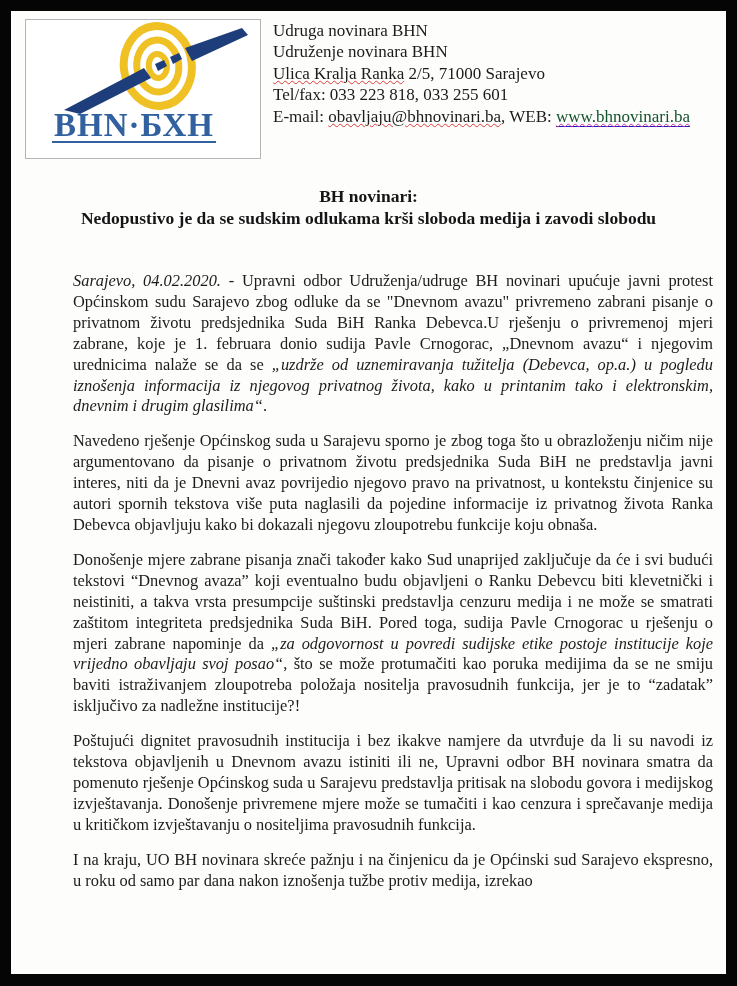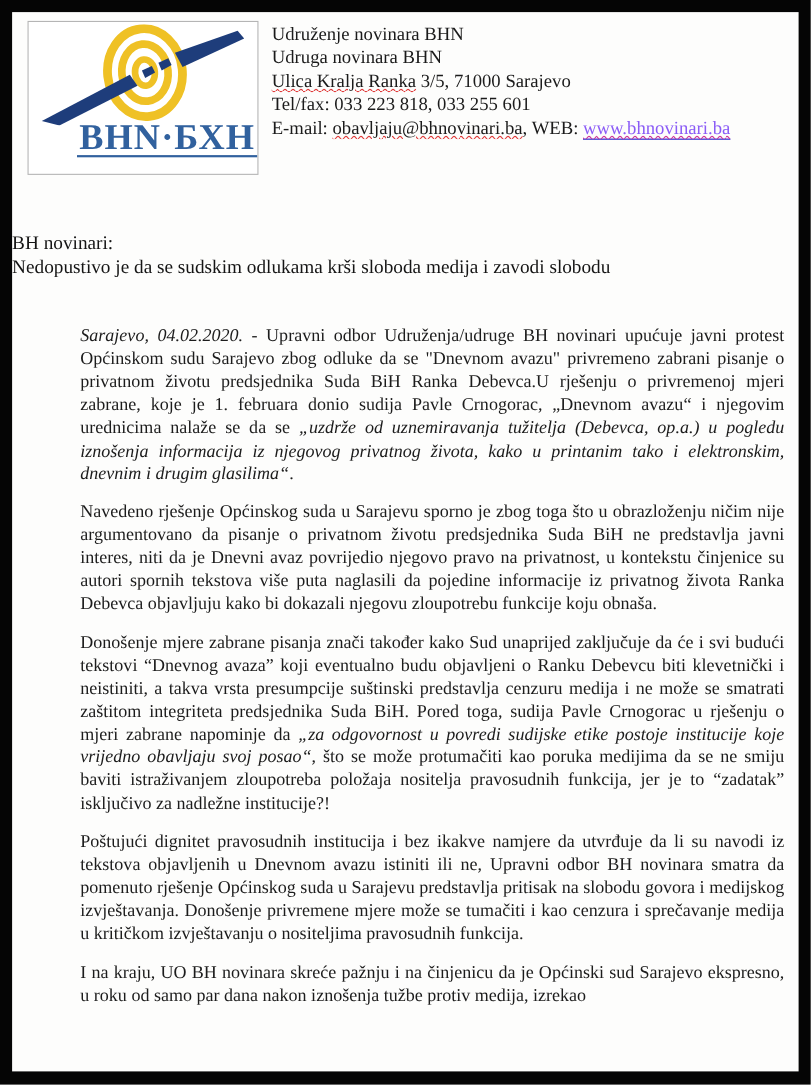--- a/index.html
+++ b/index.html
@@ -8,44 +8,44 @@
     font-family:"Liberation Serif", serif;
   }
   .page{
     position:absolute;left:11px;top:11px;width:715px;height:963px;
     background:#fdfdfc;overflow:hidden;color:#1b1b1b;
   }
   
   .letterhead{display:flex;align-items:flex-start;padding:8px 0 0 14px;}
   .logo-box{
     width:208px;height:138px;border:1px solid #b5b5b5;background:#ffffff;
-    text-align:right;flex:none;overflow:hidden;
+    text-align:left;flex:none;overflow:hidden;padding-left:26px;
   }
   .logo-art{display:block;margin:2px auto 0 auto;}
   .logo-acronym{
     font-weight:bold;font-size:33px;line-height:30px;color:#31619e;
     letter-spacing:1px;display:inline-block;border-bottom:2px solid #31619e;
     padding:0 2px 1px 2px;margin-top:-4px;
   }
   .logo-subtitle{
     font-size:11px;line-height:13px;color:#4a73a5;letter-spacing:1px;margin-top:19px;
   }
   .lh-text{margin-left:12px;padding-top:1px;font-size:17px;line-height:21.4px;white-space:nowrap;}
   .misspell{
     text-decoration-line:underline;text-decoration-style:wavy;
     text-decoration-color:#e03a3a;text-decoration-thickness:1px;
   }
   .weblink{
-    color:#8b5cf6;border-bottom:1px solid #1717c9;cursor:pointer;
+    color:#14532d;border-bottom:1px solid #1717c9;cursor:pointer;
     text-decoration-line:underline;text-decoration-style:wavy;
     text-decoration-color:#cc3399;text-decoration-thickness:1px;
   }
   
   .doc-title{
-    margin-top:50px;text-align:left;font-weight:normal;
+    margin-top:26px;text-align:center;font-weight:bold;
     font-size:17.5px;line-height:22px;color:#151515;
   }
   
   .bodytext{
     margin:42px 13px 0 62px;font-size:16.4px;line-height:20.9px;
     text-align:justify;color:#1c1c1c;
   }
   .bodytext p{margin:0 0 14px 0;}
   .it{font-style:italic;}
 </style>
@@ -66,23 +66,23 @@
         <polygon points="8,88 88,46 95,56 24,92" fill="#1E3D7B"></polygon>
         <polygon points="99,42 108,38 111,44 102,49" fill="#1E3D7B"></polygon>
         <polygon points="114,35 123,31 126,37 117,42" fill="#1E3D7B"></polygon>
         <polygon points="129,26 186,6 192,13 136,39" fill="#1E3D7B"></polygon>
       </svg>
       <div class="logo-acronym">BHN·БХН</div>
       <div class="logo-subtitle">BH Novinari · BX Новинари</div>
     </div>
 
     <div class="lh-text">
+      <div>Udruga novinara BHN</div>
       <div>Udruženje  novinara BHN</div>
-      <div>Udruga novinara BHN</div>
-      <div><span class="misspell">Ulica Kralja Ranka</span><span> 3/5, 71000 Sarajevo</span></div>
+      <div><span class="misspell">Ulica Kralja Ranka</span><span> 2/5, 71000 Sarajevo</span></div>
       <div>Tel/fax: 033 223 818, 033 255 601</div>
       <div><span>E-mail: </span><span class="misspell">obavljaju@bhnovinari.ba</span><span>, WEB: </span><a class="weblink">www.bhnovinari.ba</a></div>
     </div>
   </div>
 
   <div class="doc-title">
     <div>BH novinari:</div>
     <div>Nedopustivo je da se sudskim odlukama krši sloboda medija i zavodi slobodu</div>
   </div>
 

